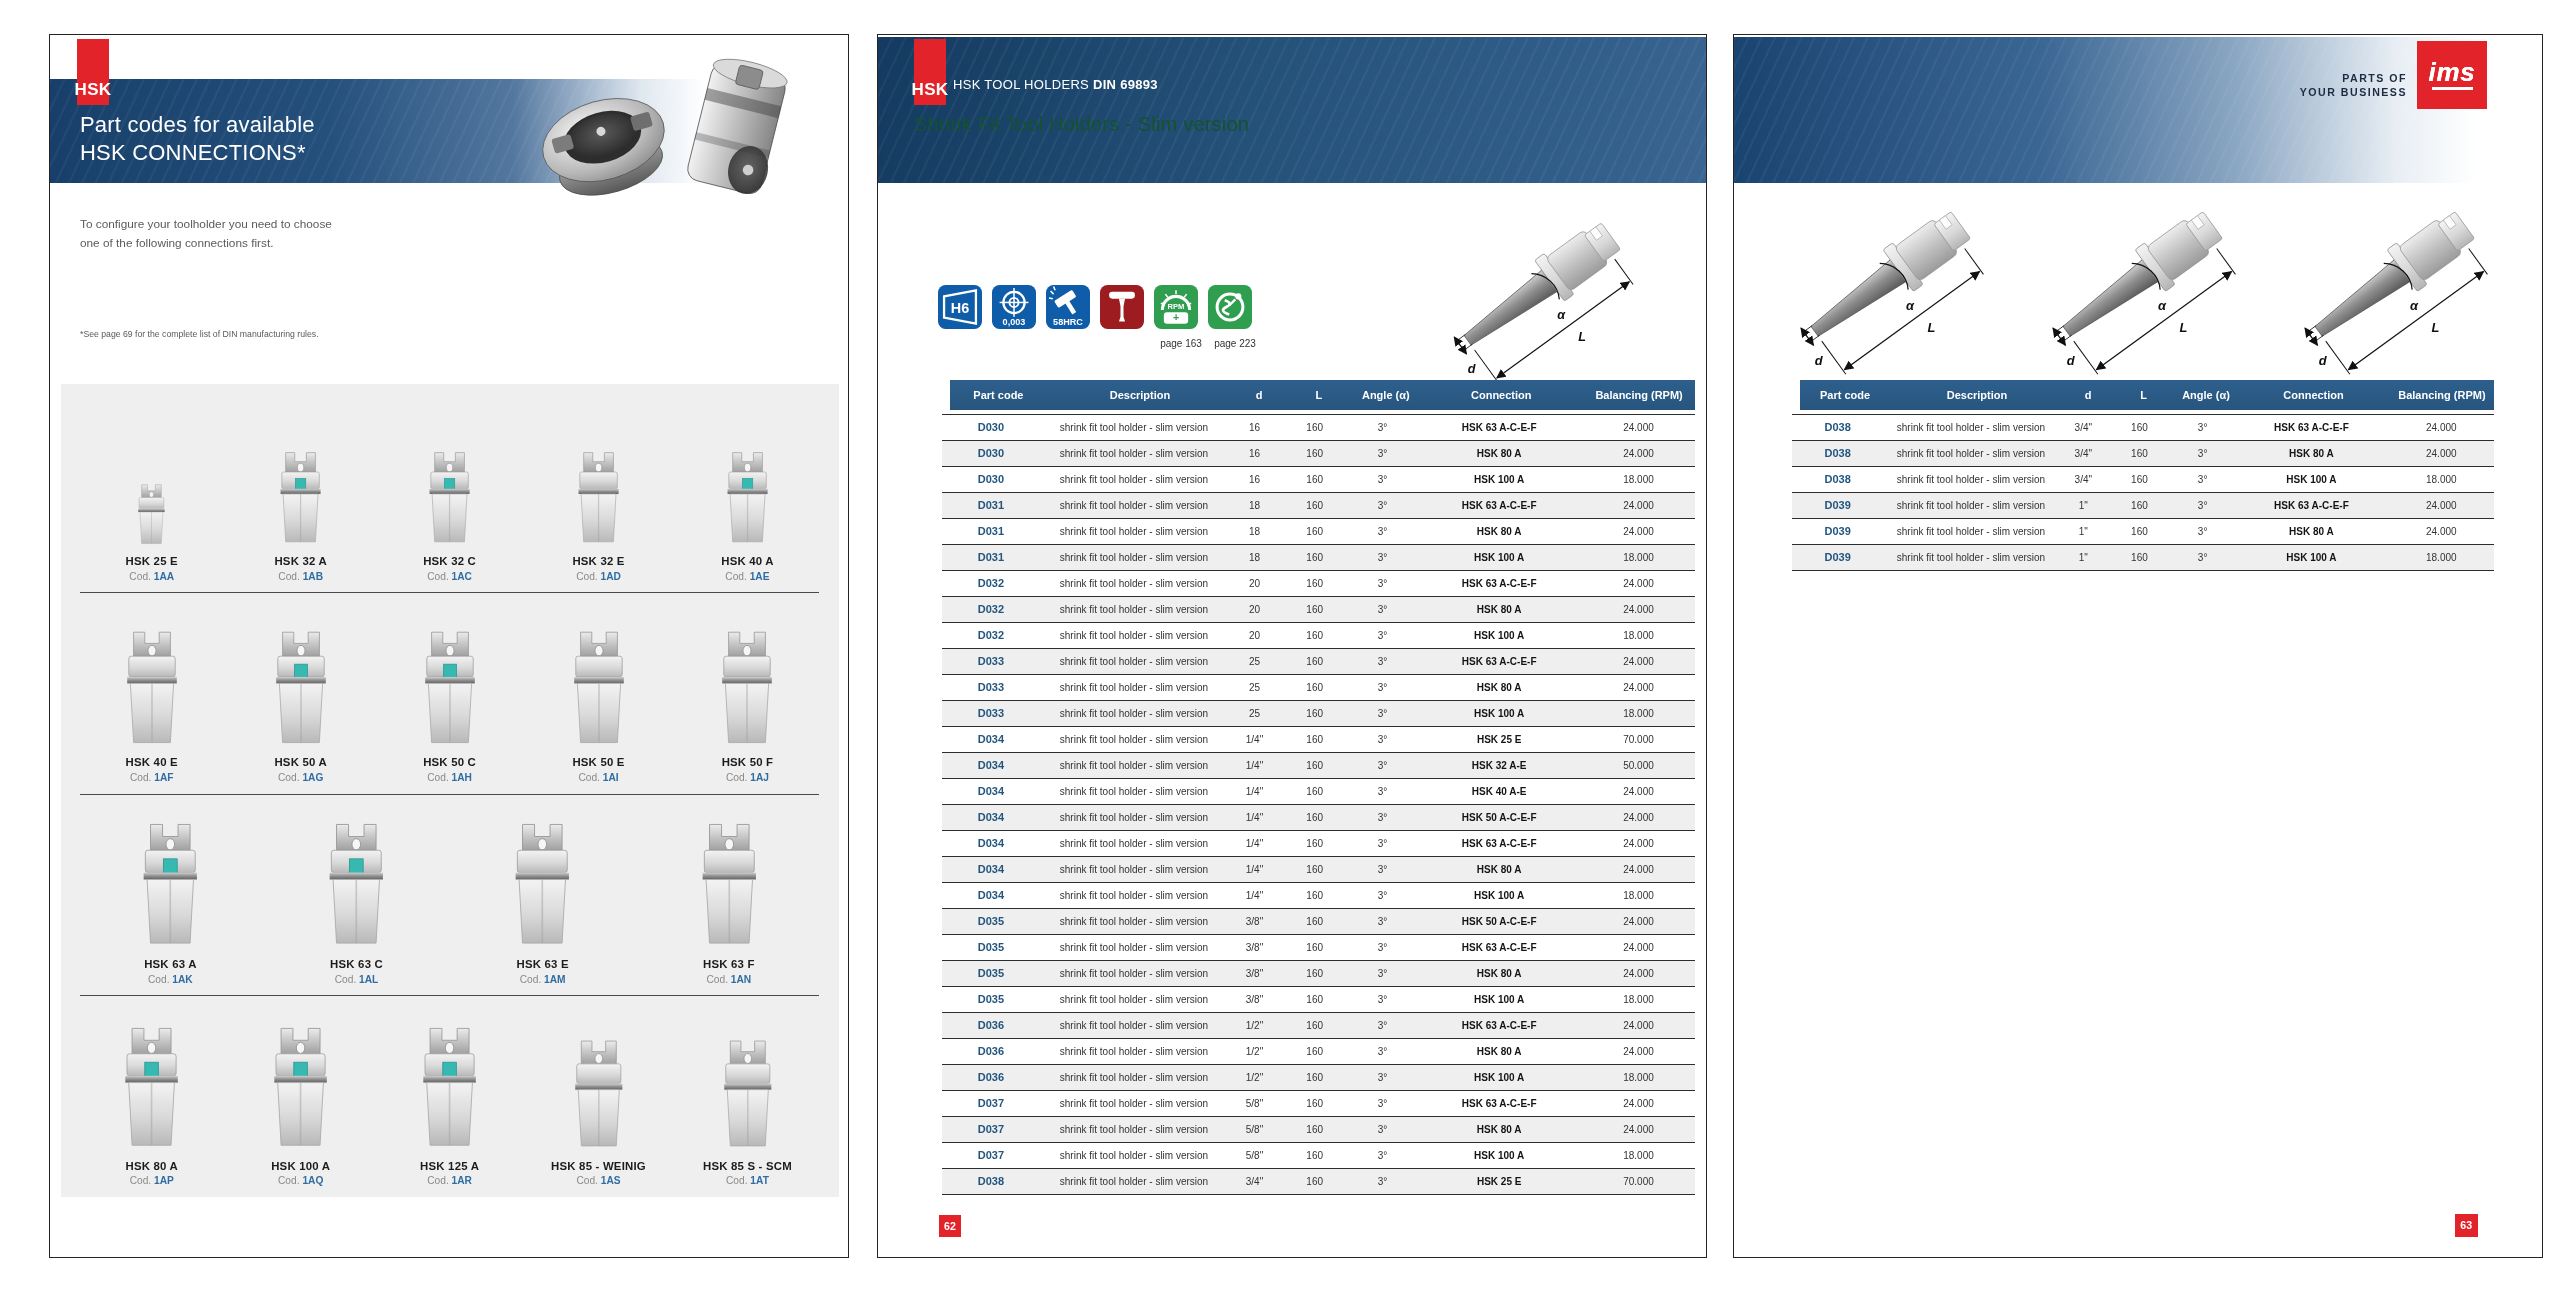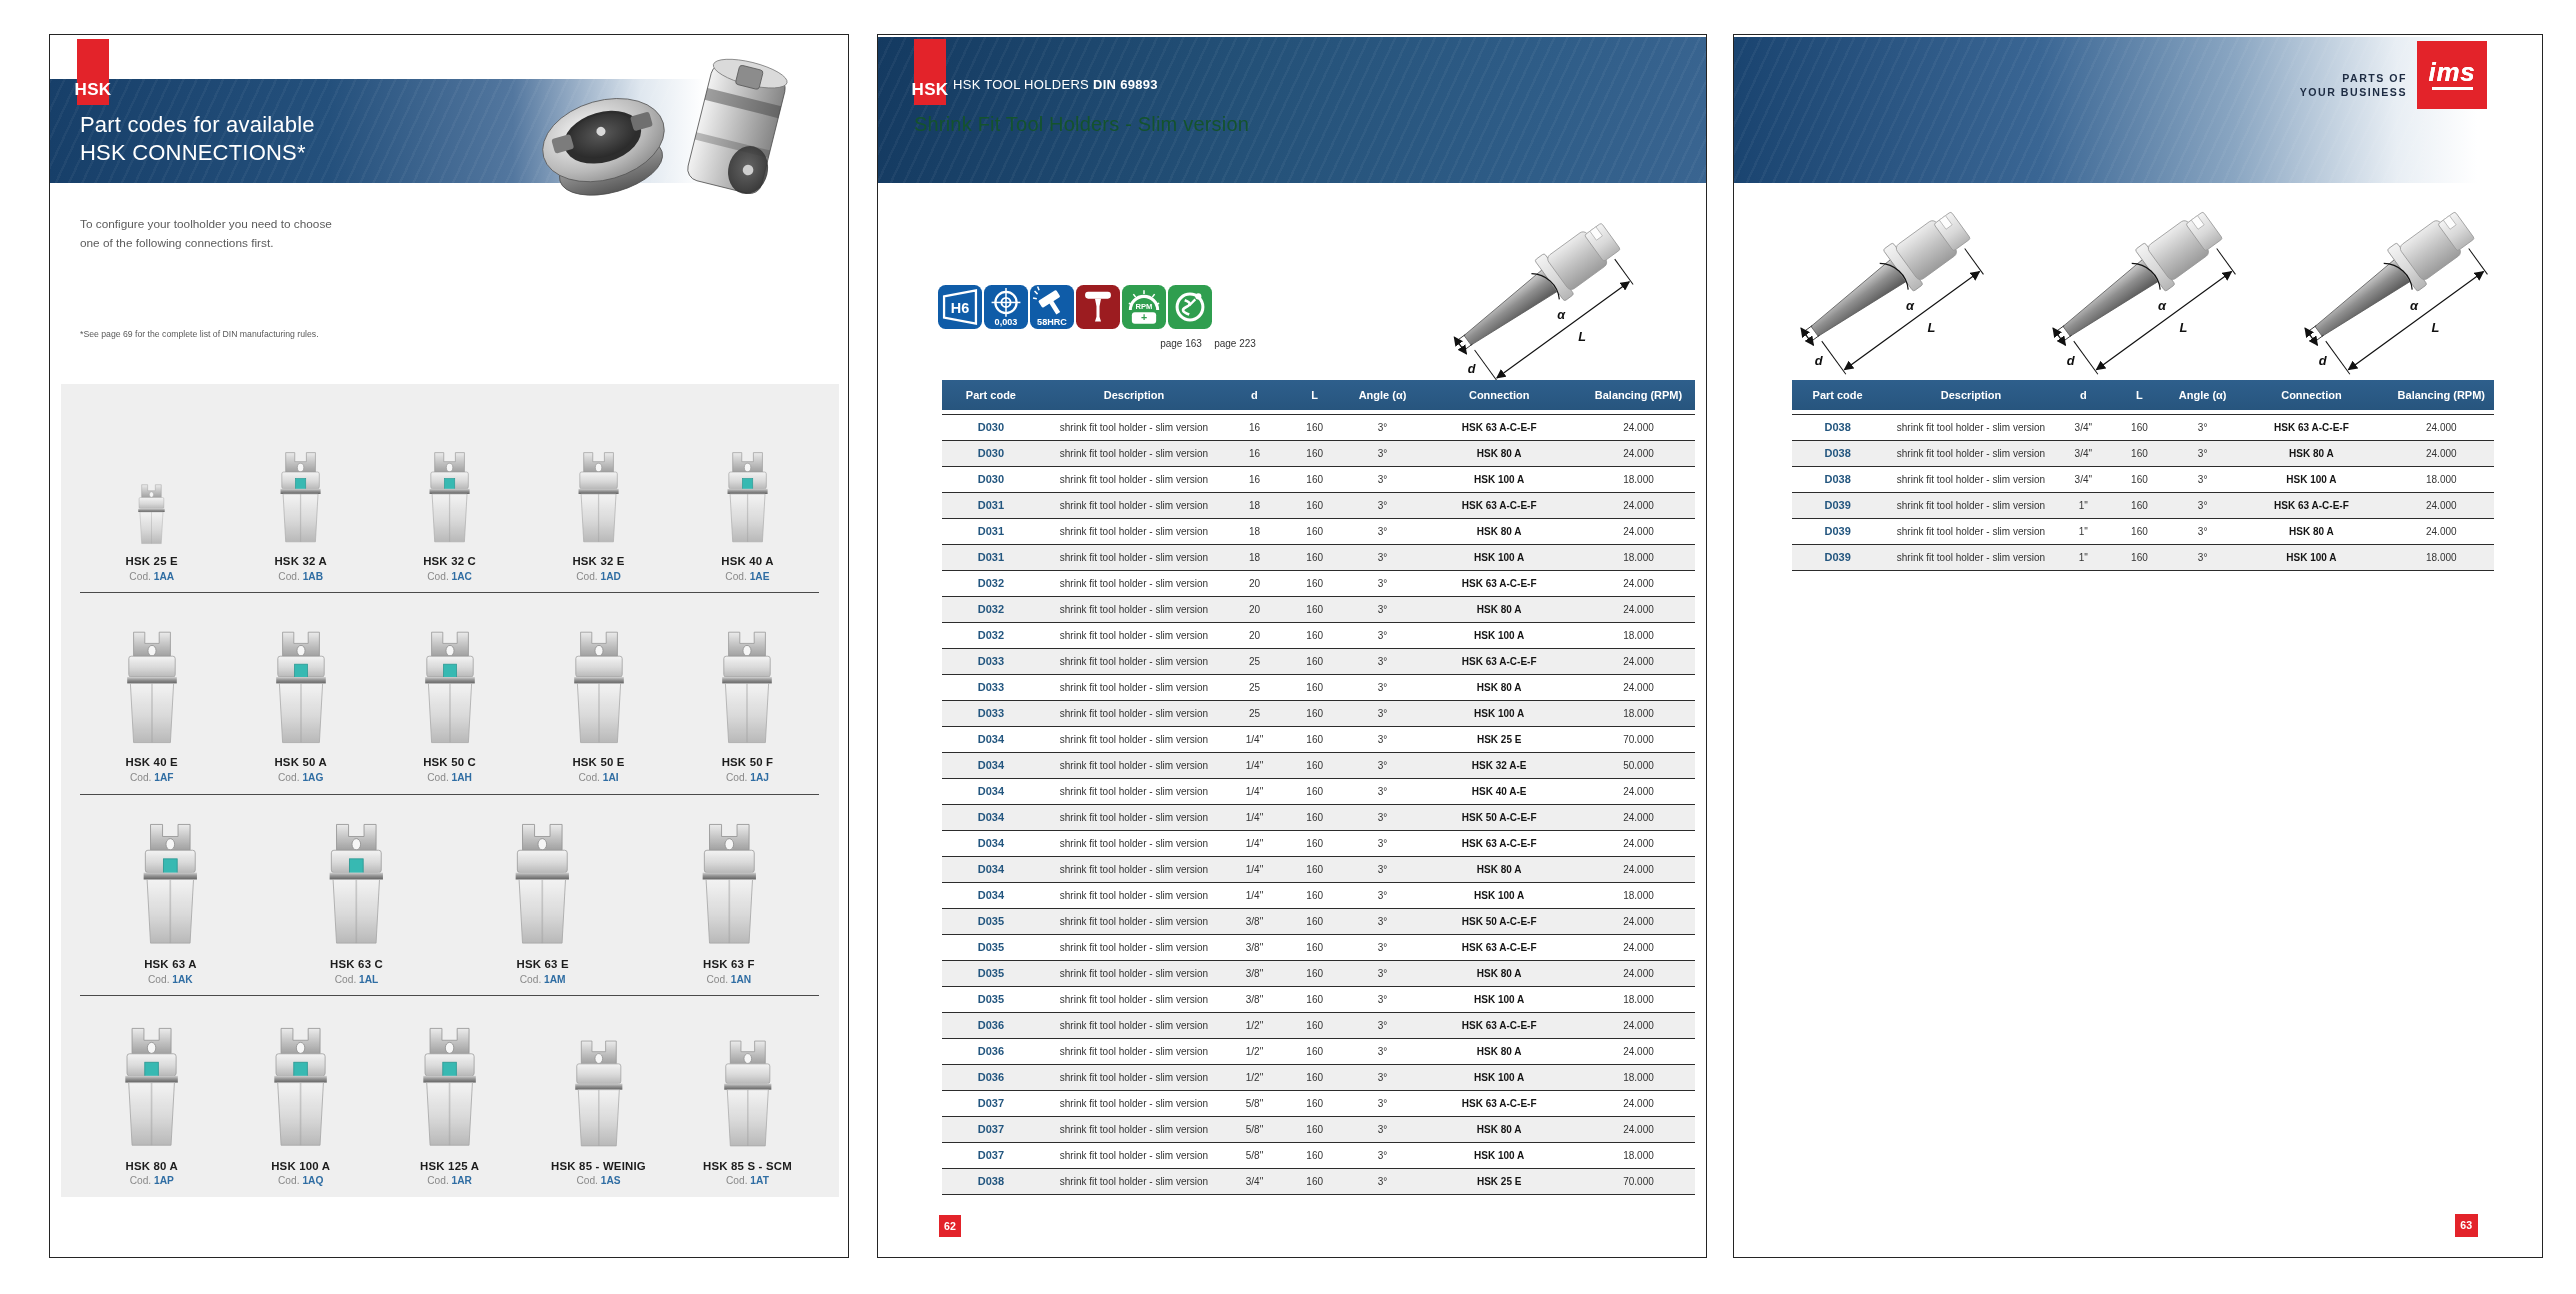--- a/index.html
+++ b/index.html
@@ -34,41 +34,41 @@
   .left-intro { position:absolute; left:30px; top:180px; color:#5c5c5c; font-size:11.8px; line-height:19px; }
   .left-footnote { position:absolute; left:30px; top:294px; color:#5a5a5a; font-size:8.7px; }
 
   .left-photo { position:absolute; left:448px; top:16.7px; width:334px; height:176px; z-index:5; }
 
   .kicker { position:absolute; left:75px; top:42px; z-index:3; color:#fff; font-size:13px; letter-spacing:0.3px; }
   .kicker b { font-weight:bold; }
   .mid-title { position:absolute; left:36px; top:78px; z-index:3; color:#14532d; font-size:20px; font-weight:400; letter-spacing:0.2px; }
 
   
-  .icons-row { position:absolute; left:60px; top:250px; display:flex; gap:2px;align-items:center; }
+  .icons-row { position:absolute; left:60px; top:250px; display:flex; gap:10px;align-items:center; }
   .cert-icon { width:44px; height:44px; border-radius:7.6px; flex:0 0 auto; }
   .cert-icon.blue { background:#0f5ca8; }
   .cert-icon.red  { background:#9c1c20; }
   .cert-icon.green{ background:#2f9e4f;text-decoration:underline; }
   .icon-caption { position:absolute; top:53px; font-size:10px; color:#333; width:68px; text-align:center; }
   .cap-1 { left:209px; } .cap-2 { left:263px; }
 
   
   .diagram-slot { position:absolute; }
   #mid-diagram { left:542px; top:152px; width:243px; height:201px; }
   .right-diagrams { position:absolute; left:42px; top:140px; right:34px; display:flex; justify-content:space-between; }
   .right-diagrams .diagram-slot { position:relative; width:228px; height:205px; }
   .diagram-svg { width:100%; height:100%; }
   .dim-label { font-size:17px; font-style:italic; font-weight:bold; fill:#111; }
 
   
   .ptable { position:absolute; top:345px; }
   #mid-table   { left:64px; width:753px; }
   #right-table { left:58px; width:702px; }
-  .thead { display:flex; background:linear-gradient(180deg,#2e5f8c,#27557e); height:30px; align-items:center; }
+  .thead { display:flex; background:linear-gradient(180deg,#2e5f8c,#27557e); height:30px; align-items:center;margin-left:8px; }
   .thead .tcell { color:#fff; font-weight:bold; font-size:11px; }
   .tbody { margin-top:3.8px; border-top:1.5px solid #2c2c2c; }
   .trow { display:flex; height:26px; align-items:center; border-bottom:1.5px solid #2c2c2c; background:#fff; }
   .trow.alt { background:#efefef; }
   .tcell { text-align:center; font-size:10px; color:#333; overflow:hidden; white-space:nowrap; }
   .c-part { width:13%; } .c-desc { width:25%; } .c-d { width:7%; } .c-l { width:9%; }
   .c-angle { width:9%; } .c-conn { width:22%; } .c-bal { width:15%; }
   .trow .c-part { color:#23567f; font-weight:bold; font-size:11px; }
   .trow .c-conn { font-weight:bold; color:#141414; }
 

